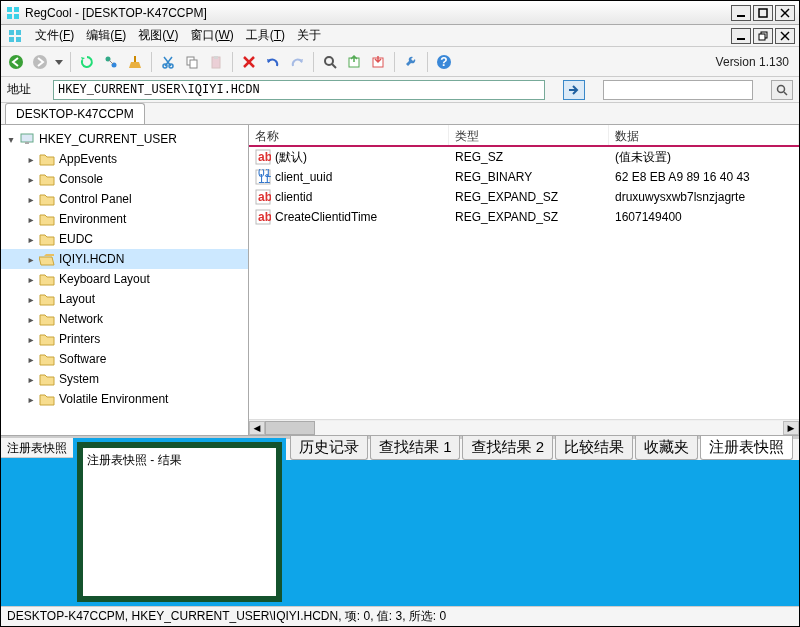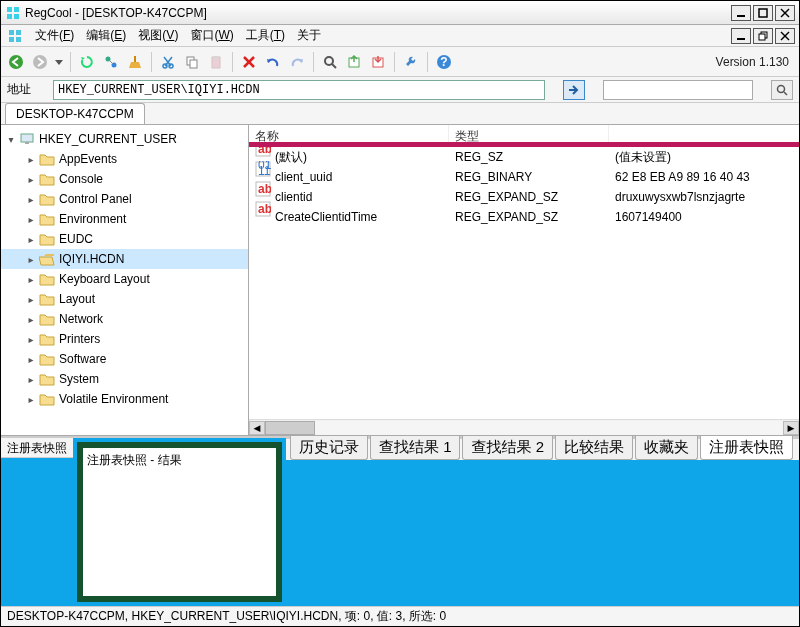--- a/index.html
+++ b/index.html
@@ -30,26 +30,26 @@
 .tab{padding:3px 10px;border:1px solid #aaa;border-bottom:none;background:#fff;border-radius:3px 3px 0 0;margin-right:2px;cursor:pointer}
 .main{flex:1;display:flex;flex-direction:column;min-height:0}
 .upper{flex:1;display:flex;min-height:0;border-bottom:1px solid #aaa}
 .tree{width:248px;border-right:1px solid #aaa;overflow:auto;background:#fff;padding:4px 0}
 .treeitem{display:flex;align-items:center;height:20px;cursor:pointer;white-space:nowrap}
 .treeitem.selected{background:#cce8ff}
 .expander{width:12px;text-align:center;color:#555;cursor:pointer;font-size:10px}
 .foldericon{width:16px;height:14px;margin:0 4px 0 2px;display:inline-flex;align-items:center;justify-content:center}
 .treelabel{padding-right:6px}
 .listpane{flex:1;display:flex;flex-direction:column;min-width:0}
-.listheader{display:flex;height:22px;border-bottom:5px solid #be185d;background:#fff}
+.listheader{display:flex;height:22px;border-bottom:2px solid #be185d;background:#fff}
 .colh{padding:3px 6px;border-right:1px solid #eee;color:#333;font-weight:normal;cursor:pointer}
 .listbody{flex:1;overflow:hidden;background:#fff}
 .row{display:flex;height:20px;align-items:center}
 .cell{padding:0 6px;overflow:hidden;text-overflow:ellipsis;white-space:nowrap;display:flex;align-items:center}
-.valicon{width:16px;height:33px;margin-right:4px;display:inline-flex;align-items:flex-start;justify-content:center}
+.valicon{width:16px;height:33px;margin-right:4px;display:inline-flex;align-items:center;justify-content:center}
 .hscroll{height:16px;background:#f0f0f0;border-top:1px solid #ddd;display:flex;align-items:center}
 .hscroll .lbtn,.hscroll .rbtn{width:16px;height:14px;background:#e0e0e0;border:1px solid #bbb;display:flex;align-items:center;justify-content:center;cursor:pointer;font-size:9px}
 .hscroll .track{flex:1;height:14px;background:#f5f5f5;position:relative}
 .hscroll .thumb{position:absolute;left:0;width:50px;height:14px;background:#cdcdcd;border:1px solid #aaa;cursor:pointer}
 .lower{height:170px;display:flex;flex-direction:row;border-top:2px solid #ccc}
 .lowertitle{height:20px;padding:2px 6px;background:#f5f5f5;border-bottom:1px solid #ccc}
 .lowerbody{flex:1;border:6px solid #14532d;margin:4px;padding:4px;background:#fff;overflow:auto}
 .lowertabs{height:22px;display:flex;align-items:flex-end;padding:0 4px;background:#f5f5f5;border-top:1px solid #ccc}
 .ltab{padding:2px 8px;border:1px solid #aaa;background:#f0f0f0;border-radius:0 0 3px 3px;border-top:none;margin-right:2px;cursor:pointer;font-size:15px}
 .ltab.active{background:#fff}
@@ -396,20 +396,21 @@
               </span>
               <span class="treelabel">Volatile Environment</span>
             </div>
           </div>
       </div>
 
       <div class="listpane">
         <div class="listheader">
           <div class="colh col-name">名称</div>
           <div class="colh col-type">类型</div>
+          <div class="colh col-data">数据</div>
         </div>
         <div class="listbody" id="list-body">
             <div class="row">
               <div class="cell col-name">
                 <span class="valicon">
                   <svg width="16" height="16">
                     <rect x="1" y="1" width="14" height="14" fill="#fff" stroke="#bbb"></rect>
                     <text x="3" y="12" font-size="9" fill="#d33" font-weight="bold">ab</text>
                   </svg>
                 </span>

